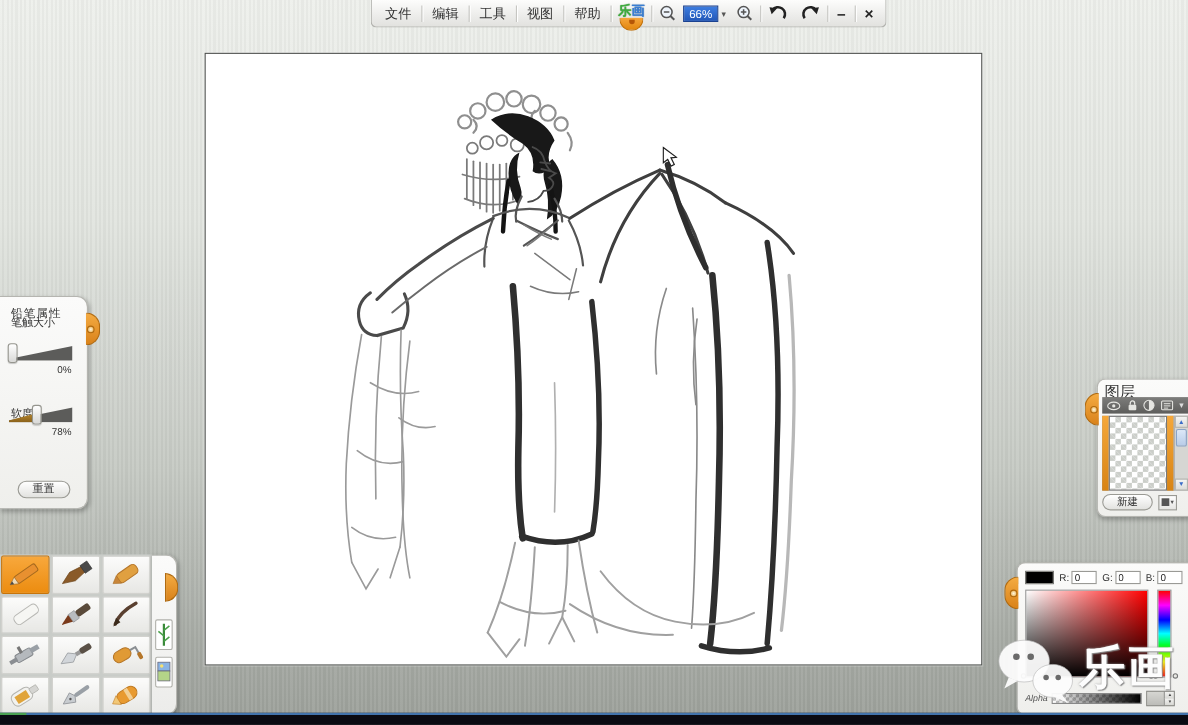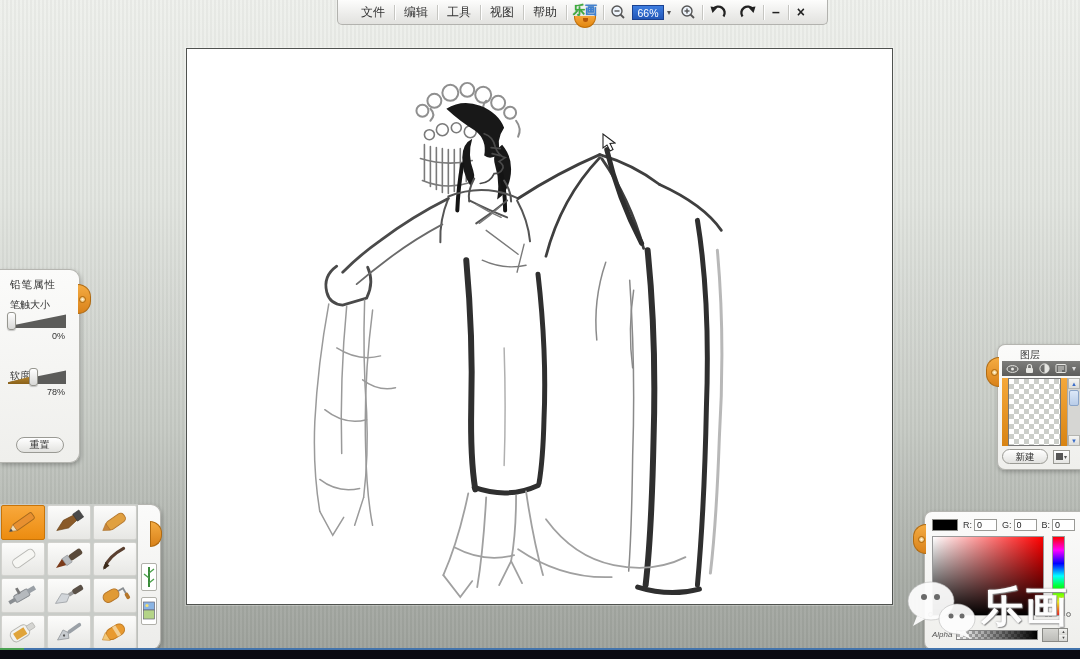--- a/index.html
+++ b/index.html
@@ -12,21 +12,21 @@
   body::after{ content:""; position:absolute; inset:0; pointer-events:none;
     background:repeating-linear-gradient(90deg, rgba(255,255,255,.04) 0 2px, rgba(0,0,0,.03) 2px 4px); }
 
   
   .paint-canvas { position:absolute; left:186px; top:48px; width:707px; height:557px;
     background:#fff; border:1px solid #4f524f; box-shadow:0 0 0 1px rgba(255,255,255,.25); z-index:5; }
   .paint-canvas svg { width:100%; height:100%; display:block; }
 
   
   .toolbar { position:absolute; top:0; left:337px; height:25px; z-index:30;
-    display:flex; align-items:center; padding:0 14px;
+    display:flex; align-items:center; padding:0 3px;
     background:linear-gradient(#fdfdfc,#ececea 60%,#e2e2df);
     border:1px solid #b2b2ae; border-top:none; border-radius:0 0 5px 5px; }
   .menu-item { font-size:12px; color:#333; padding:3px 9px; white-space:nowrap; cursor:default; }
   .tsep { width:1px; height:15px; background:#c6c6c2; box-shadow:1px 0 0 #fff; }
   .tbtn { display:flex; align-items:center; justify-content:center; padding:2px 6px; }
   .logo { position:relative; width:36px; height:24px; text-align:center; overflow:visible; }
   .logo .ch { font-size:12px; font-weight:bold; line-height:20px; }
   .logo .le { color:#3fae3f; text-shadow:0 0 1px #2a7a2a; }
   .logo .hua { color:#3a7fd4; text-shadow:0 0 1px #245a9a; }
   .logo .smile { position:absolute; left:7px; top:16px; width:22px; height:12px;
@@ -76,21 +76,21 @@
   .tp-strip { position:absolute; left:138px; top:0; width:23px; height:146px;
     background:linear-gradient(#fbfbfa,#ececea); border:1px solid #b5b5b0; border-left:none;
     border-radius:0 10px 10px 0; box-shadow:1px 2px 4px rgba(0,0,0,.25); }
   .strip-tab { position:absolute; right:-2px; top:16px; width:12px; height:26px;
     background:linear-gradient(#f4ab42,#d9821a); border:1px solid #b06a10; border-radius:0 13px 13px 0; }
   .strip-btn { position:absolute; left:3px; width:16px; height:28px; background:#fff;
     border:1px solid #b0b0aa; border-radius:2px; display:flex; align-items:center; justify-content:center; }
 
   
   .layers-panel { left:997px; top:344px; width:83px; height:126px; border-right:none; border-radius:8px 0 0 8px; }
-  .lp-title { position:absolute; left:22px; top:3px; font-size:10px; color:#333;text-align:right; }
+  .lp-title { position:absolute; left:6px; top:3px; font-size:14px; color:#333;text-align:right; }
   .lp-iconbar { position:absolute; left:4px; right:0; top:16px; height:15px;
     background:linear-gradient(#7d7d7b,#5d5d5b); display:flex; align-items:center; gap:5px; padding:0 4px; }
   .lp-iconbar .caret { color:#ddd; padding:0; }
   .lp-thumbrow { position:absolute; left:4px; right:0; top:33px; height:68px; background:#8e8e8c;
     display:flex; }
   .sel-bar { width:6px; background:linear-gradient(#f5a83a,#d88414); }
   .thumb { flex:1; border:1px solid #777; }
   .checker { background-color:#fff;
     background-image:linear-gradient(45deg,#cbcec9 25%,transparent 25%,transparent 75%,#cbcec9 75%),
                      linear-gradient(45deg,#cbcec9 25%,transparent 25%,transparent 75%,#cbcec9 75%);
@@ -339,21 +339,21 @@
   <div class="tsep"></div>
   <div class="glyph-btn">×</div>
 </div>
 
 <div class="panel brush-panel">
   <div class="tab-right">
       <i></i>
     </div>
   <div class="bp-title">铅笔属性</div>
 
-  <div class="bp-label" style="top:28px">笔触大小</div>
+  <div class="bp-label" style="top:16px">笔触大小</div>
   <div class="slider" style="top:44px">
     <div class="wedge"></div>
     <div class="handle" style="left:-1px"></div>
   </div>
   <div class="bp-value" style="top:61px">0%</div>
 
   <div class="bp-label" style="top:99px">软度</div>
   <div class="slider" style="top:100px">
     <div class="wedge"></div>
     <div class="wedge orange"></div>

